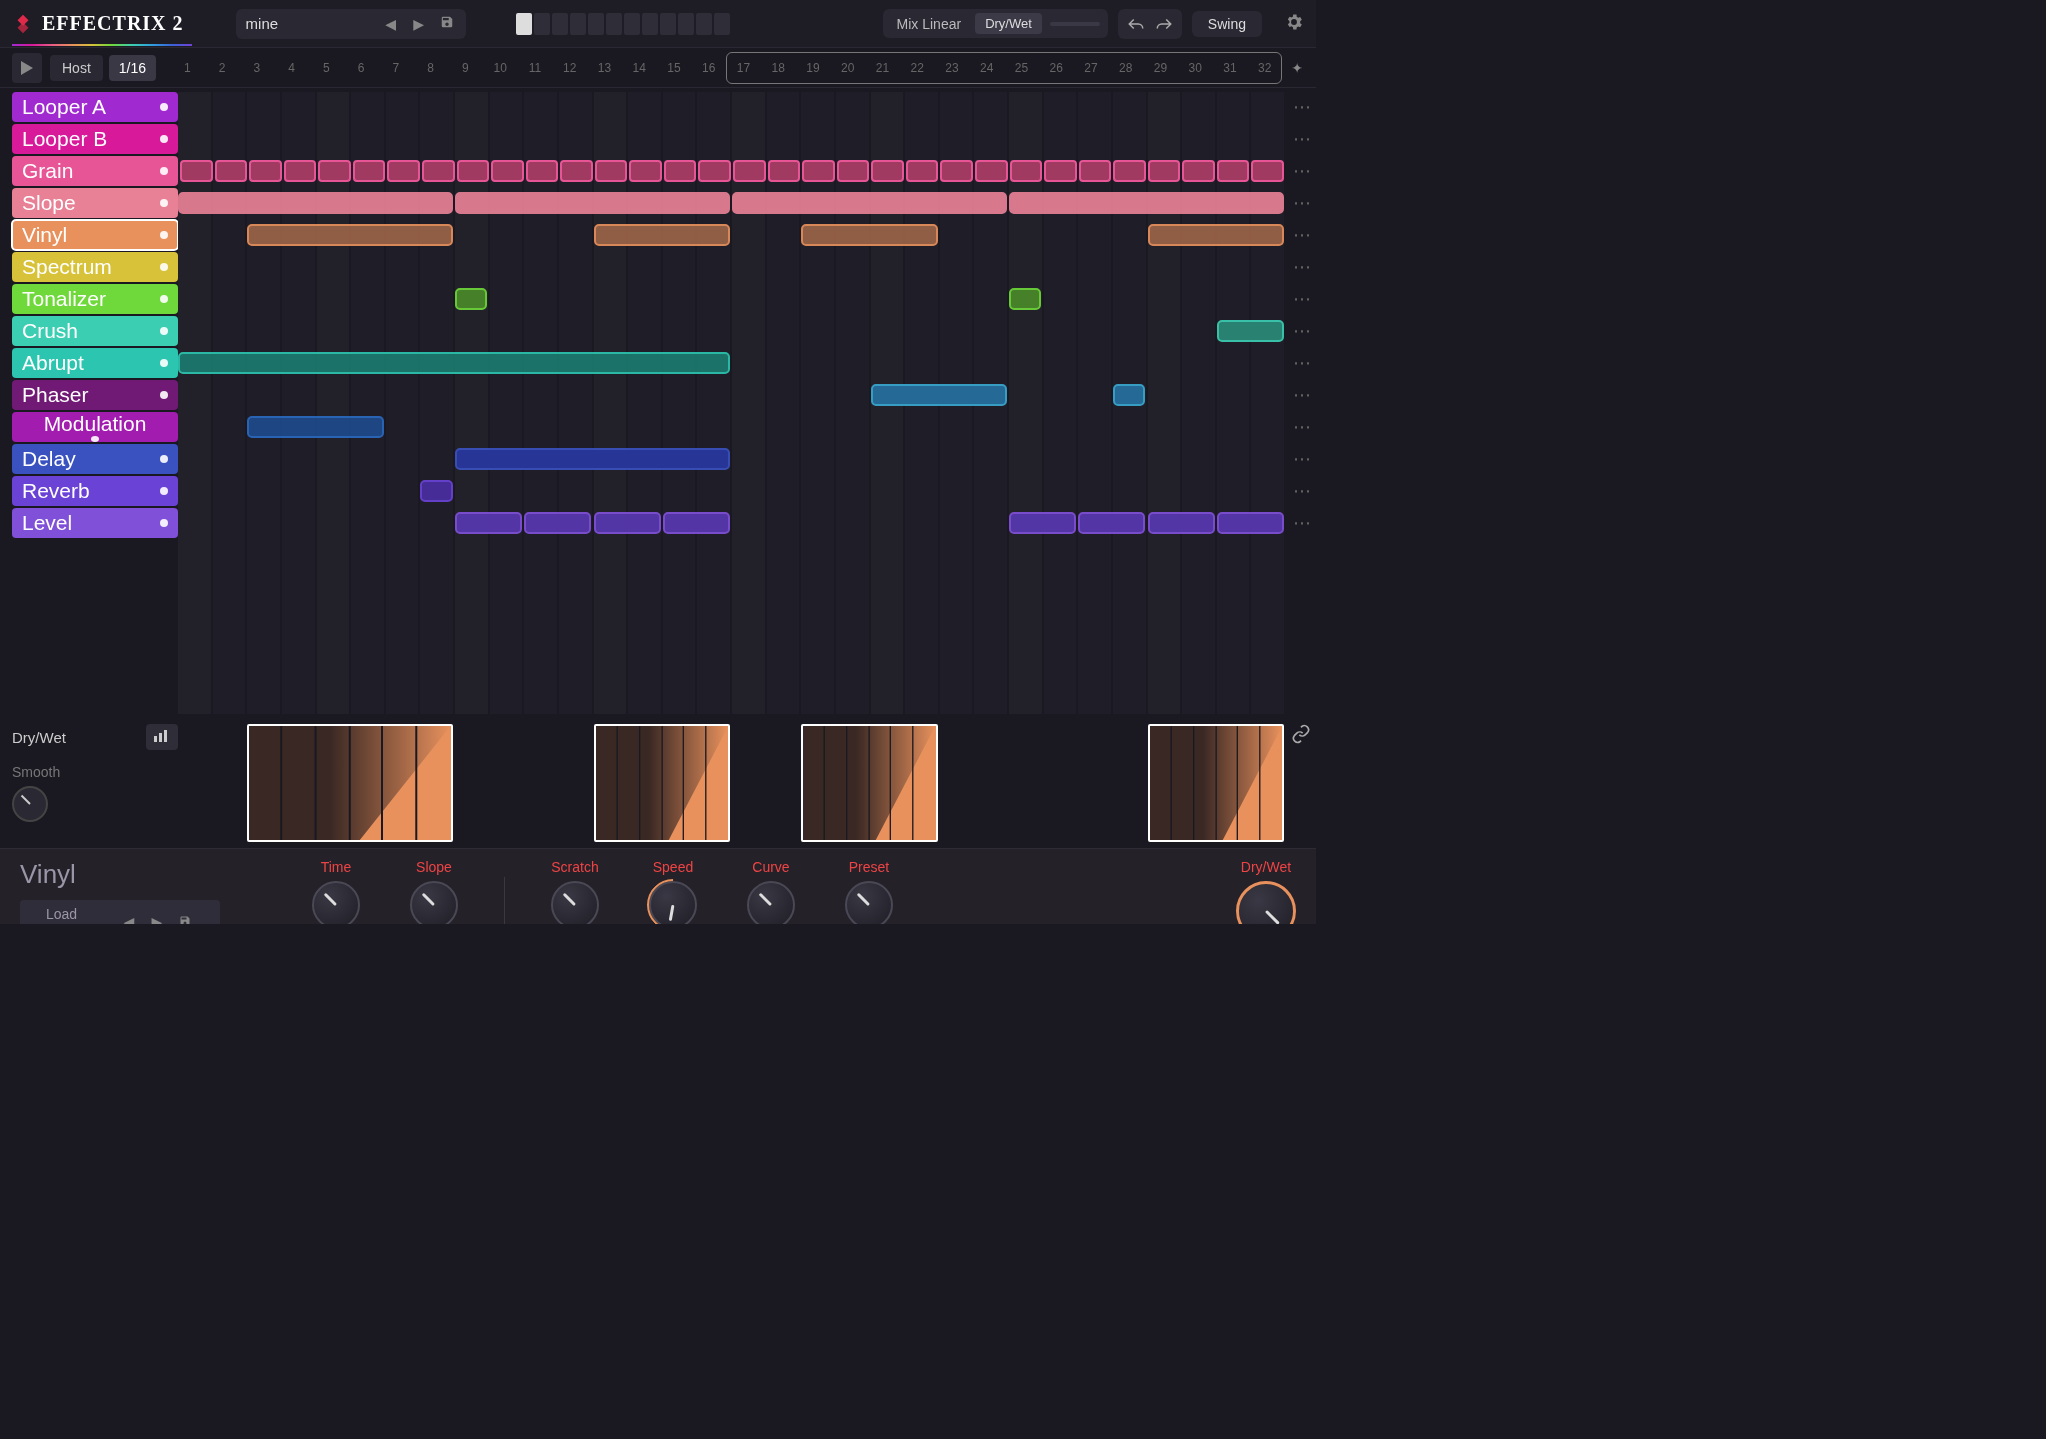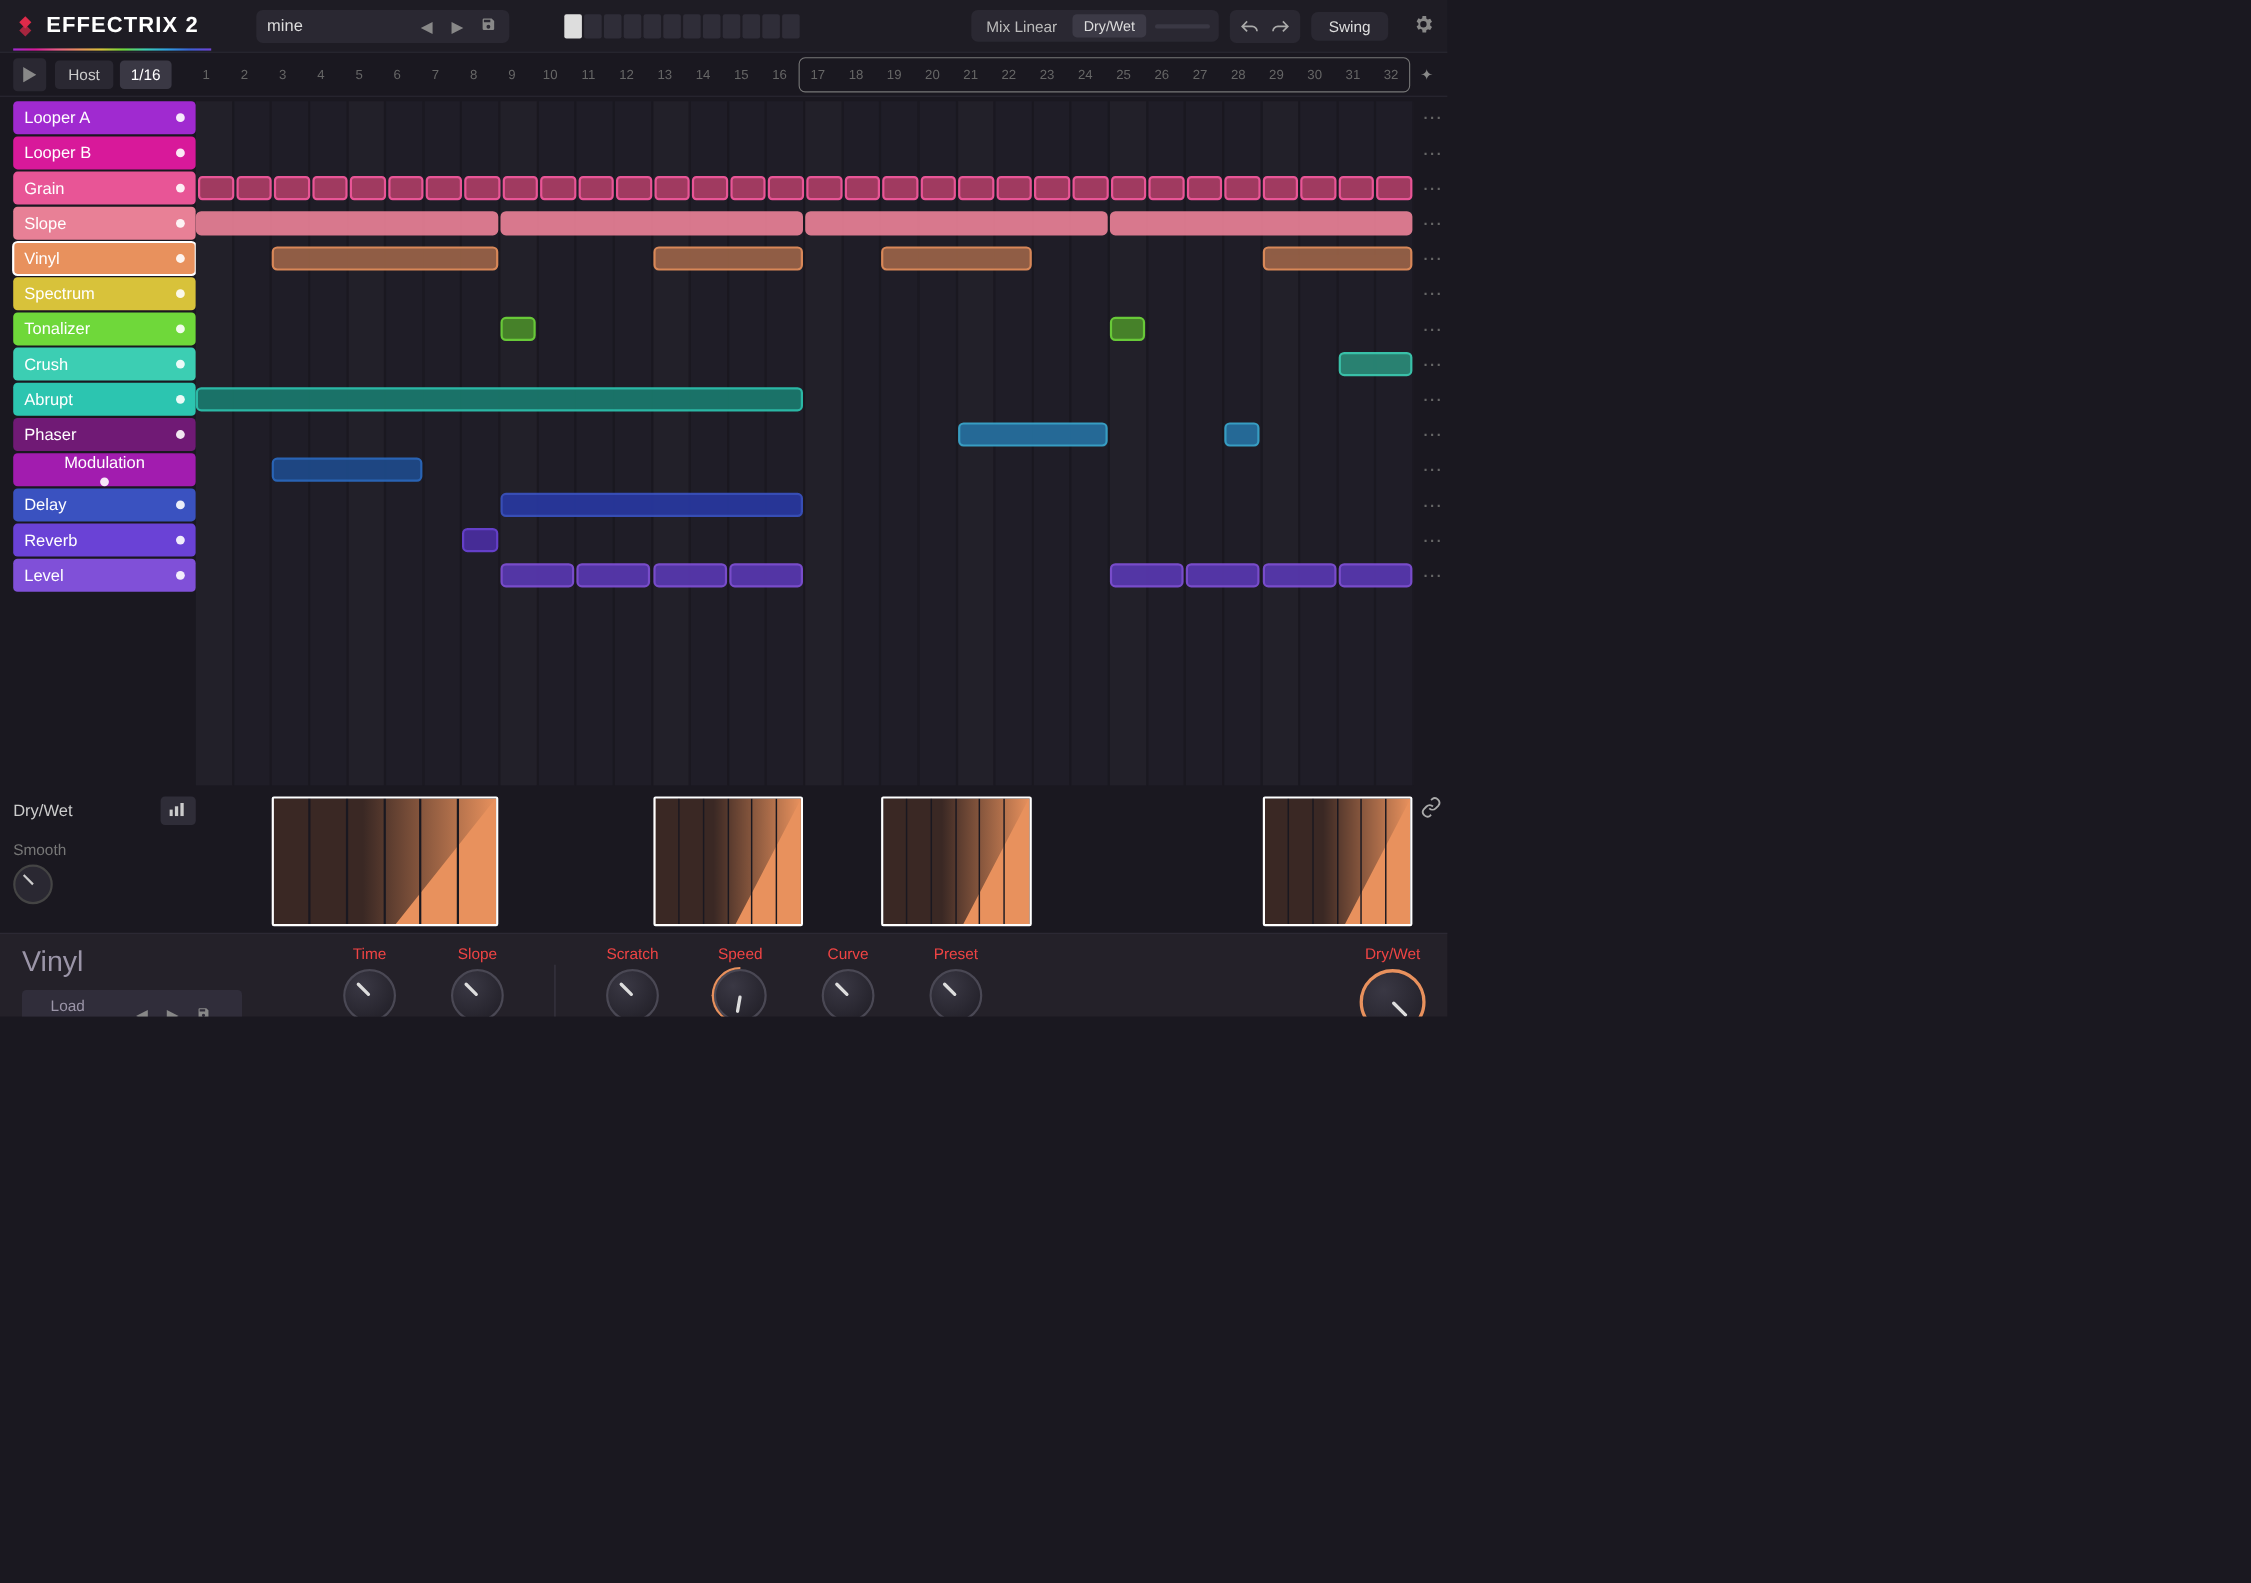--- a/index.html
+++ b/index.html
@@ -18,21 +18,21 @@
   height: 48px;
   background: #1e1c24;
   display: flex;
   align-items: center;
   padding: 0 12px;
   gap: 10px;
   border-bottom: 1px solid #2a2832;
 }
 .logo { display: flex; align-items: center; gap: 8px; }
 .logo-icon { width: 22px; height: 22px; }
-.logo-text { font-size: 20px; font-weight: 700; letter-spacing: 1px; color: #fff; }
+.logo-text { font-size: 20px; font-weight: 700; letter-spacing: 1px; color: #fff; font-family: Liberation Serif, serif; }
 .underline-bar {
   height: 2px;
   width: 180px;
   background: linear-gradient(90deg,#a02ad0,#d8199a,#e85d85,#e8915d,#d6c23a,#6fd83a,#3cceb3,#2f9fe0,#3a62d6,#7042d6);
   position: absolute;
   top: 44px; left: 12px;
 }
 .preset-box {
   margin-left: 42px;
   background: #2a2832;
@@ -84,21 +84,21 @@
   position:absolute; top:4px; height:32px; border:1px solid #777; border-radius:6px;
   pointer-events:none;
 }
 .magic-btn { width:30px; color:#888; text-align:center; cursor:pointer; margin-right: 4px; }
 
 
 .main-area { display:flex; height: 630px; }
 .track-labels { width: 178px; padding: 4px 0 4px 12px; display:flex; flex-direction:column; gap:2px; }
 .track-label {
   height: 30px; border-radius:4px; display:flex; align-items:center;
-  padding: 0 10px; color:#fff; font-size:15px; cursor:pointer;
+  padding: 0 10px; color:#fff; font-size:21px; cursor:pointer;
   justify-content: space-between;
 }
 .track-label.selected { outline: 2px solid #fff; outline-offset: -1px; }
 .dot { width:8px; height:8px; border-radius:50%; background:#fff; opacity:.9; }
 .grid-area { flex:1; position:relative; padding:4px 0; }
 .grid-bg { position:absolute; inset:4px 0; display:flex; }
 .grid-col { flex:1; border-right:1px solid #1a1820; background:#1f1d27; margin-right:1px; }
 .grid-col:nth-child(4n+1) { background:#222029; }
 .track-rows { position:relative; z-index:2; display:flex; flex-direction:column; gap:2px; }
 .track-row { height:30px; position:relative; }

